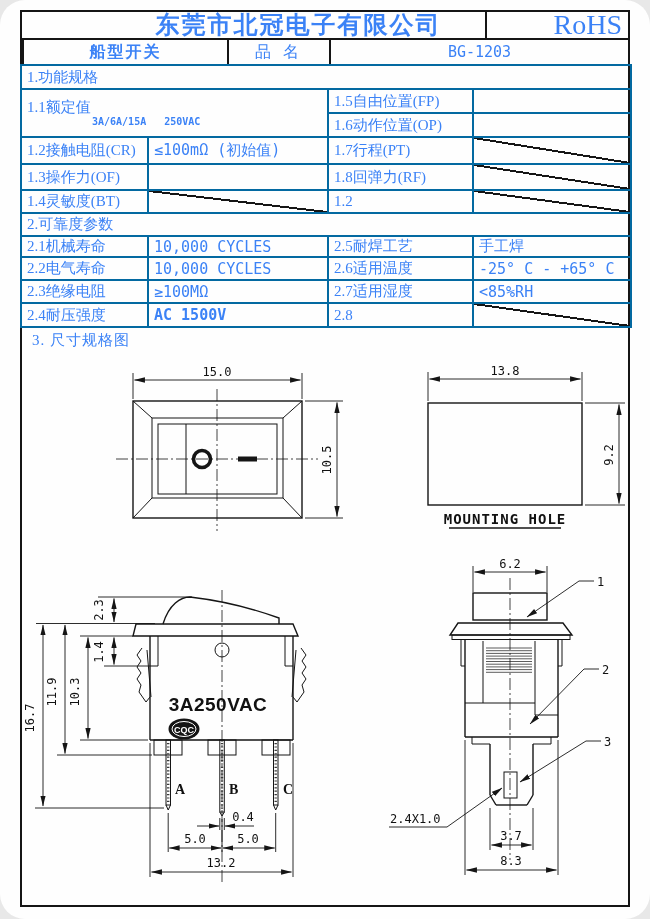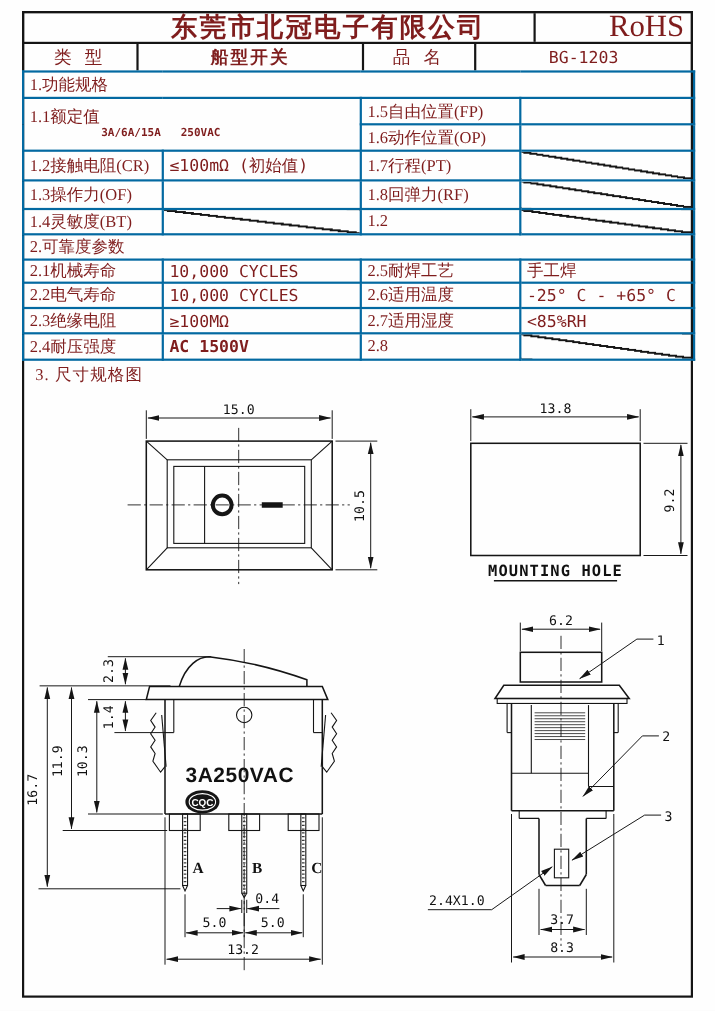--- a/index.html
+++ b/index.html
@@ -1,18 +1,18 @@
 <!DOCTYPE html>
 <html><head>
 <meta charset="utf-8">
 <style>
   html,body { margin:0; padding:0; background:#e8e8e8; }
   .page {
     position:relative; width:650px; height:919px; background:#fefefe;
-    font-family:"Liberation Serif", serif; color:#7f1d1d; overflow:hidden;
+    font-family:"Liberation Serif", serif; color:#3b82f6; overflow:hidden;border-radius:25px;
   }
   .sheet-border {
     position:absolute; left:20px; top:10px; width:610px; height:897px;
     border:2px solid #151515; box-sizing:border-box;
   }
   
   .hdr1 {
     position:absolute; left:20px; top:10px; width:610px; height:30px;
     box-sizing:border-box; border:2px solid #151515; display:flex;
   }
@@ -78,21 +78,20 @@
 <body>
 
 <div class="page">
   <div class="sheet-border"></div>
 
   <div class="hdr1">
     <div class="company">东莞市北冠电子有限公司</div>
     <div class="rohs">RoHS</div>
   </div>
   <div class="hdr2">
-    <div class="c-type-label">类 型</div>
     <div class="c-type-value">船型开关</div>
     <div class="c-name-label">品 名</div>
     <div class="c-name-value">BG-1203</div>
   </div>
 
   <table class="spec">
     <colgroup>
         <col style="width:127px">
         <col style="width:180px">
         <col style="width:145px">

